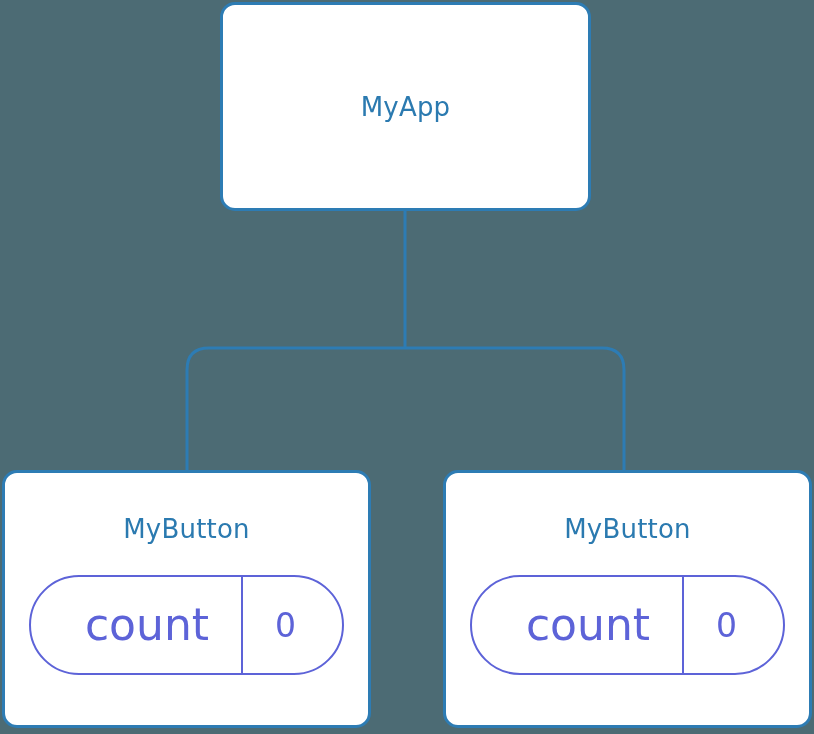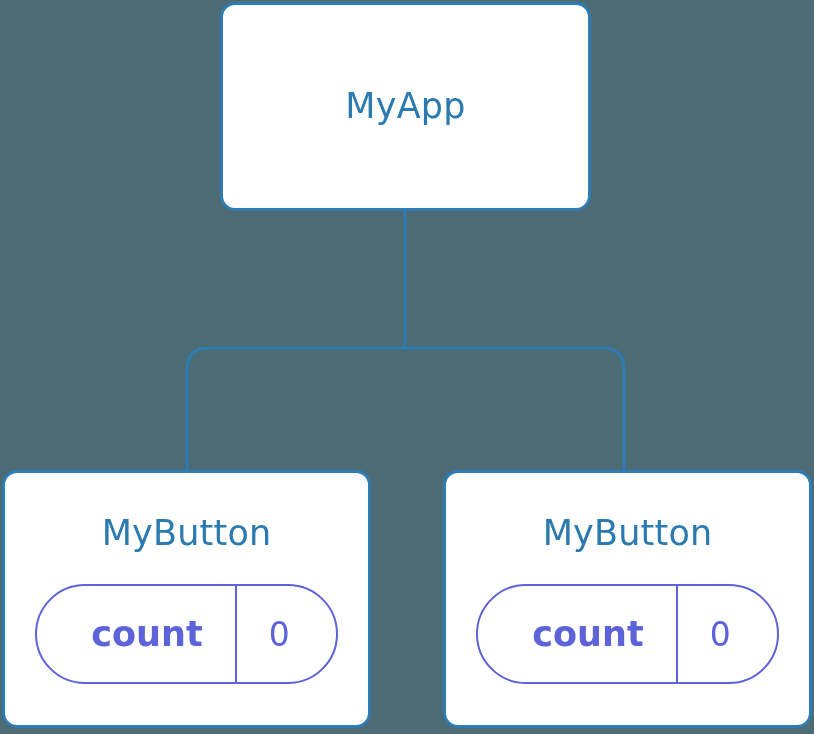--- a/index.html
+++ b/index.html
@@ -60,21 +60,21 @@
   .node-child-right {
     left: 443px;
     top: 470px;
     width: 369px;
     height: 258px;
     padding-top: 43px;
   }
 
   .node-label {
     color: #2b7ab0;
-    font-size: 35px;
+    font-size: 26px;
     font-weight: 400;
     letter-spacing: 0.2px;
     line-height: 1;
     white-space: nowrap;
   }
 
   
   .state-pill {
     margin-top: 33px;
     height: 100px;
@@ -85,24 +85,23 @@
     align-items: stretch;
     background: transparent;
   }
 
   .pill-key {
     display: flex;
     align-items: center;
     justify-content: center;
     padding: 0 32px 0 54px;
     color: #5d63d8;
-    font-size: 35px;
+    font-size: 44px;
     line-height: 1;
     white-space: nowrap;
-    font-weight: bold;
   }
 
   .pill-divider {
     width: 2px;
     background: #5d63d8;
     flex: none;
   }
 
   .pill-value {
     display: flex;

